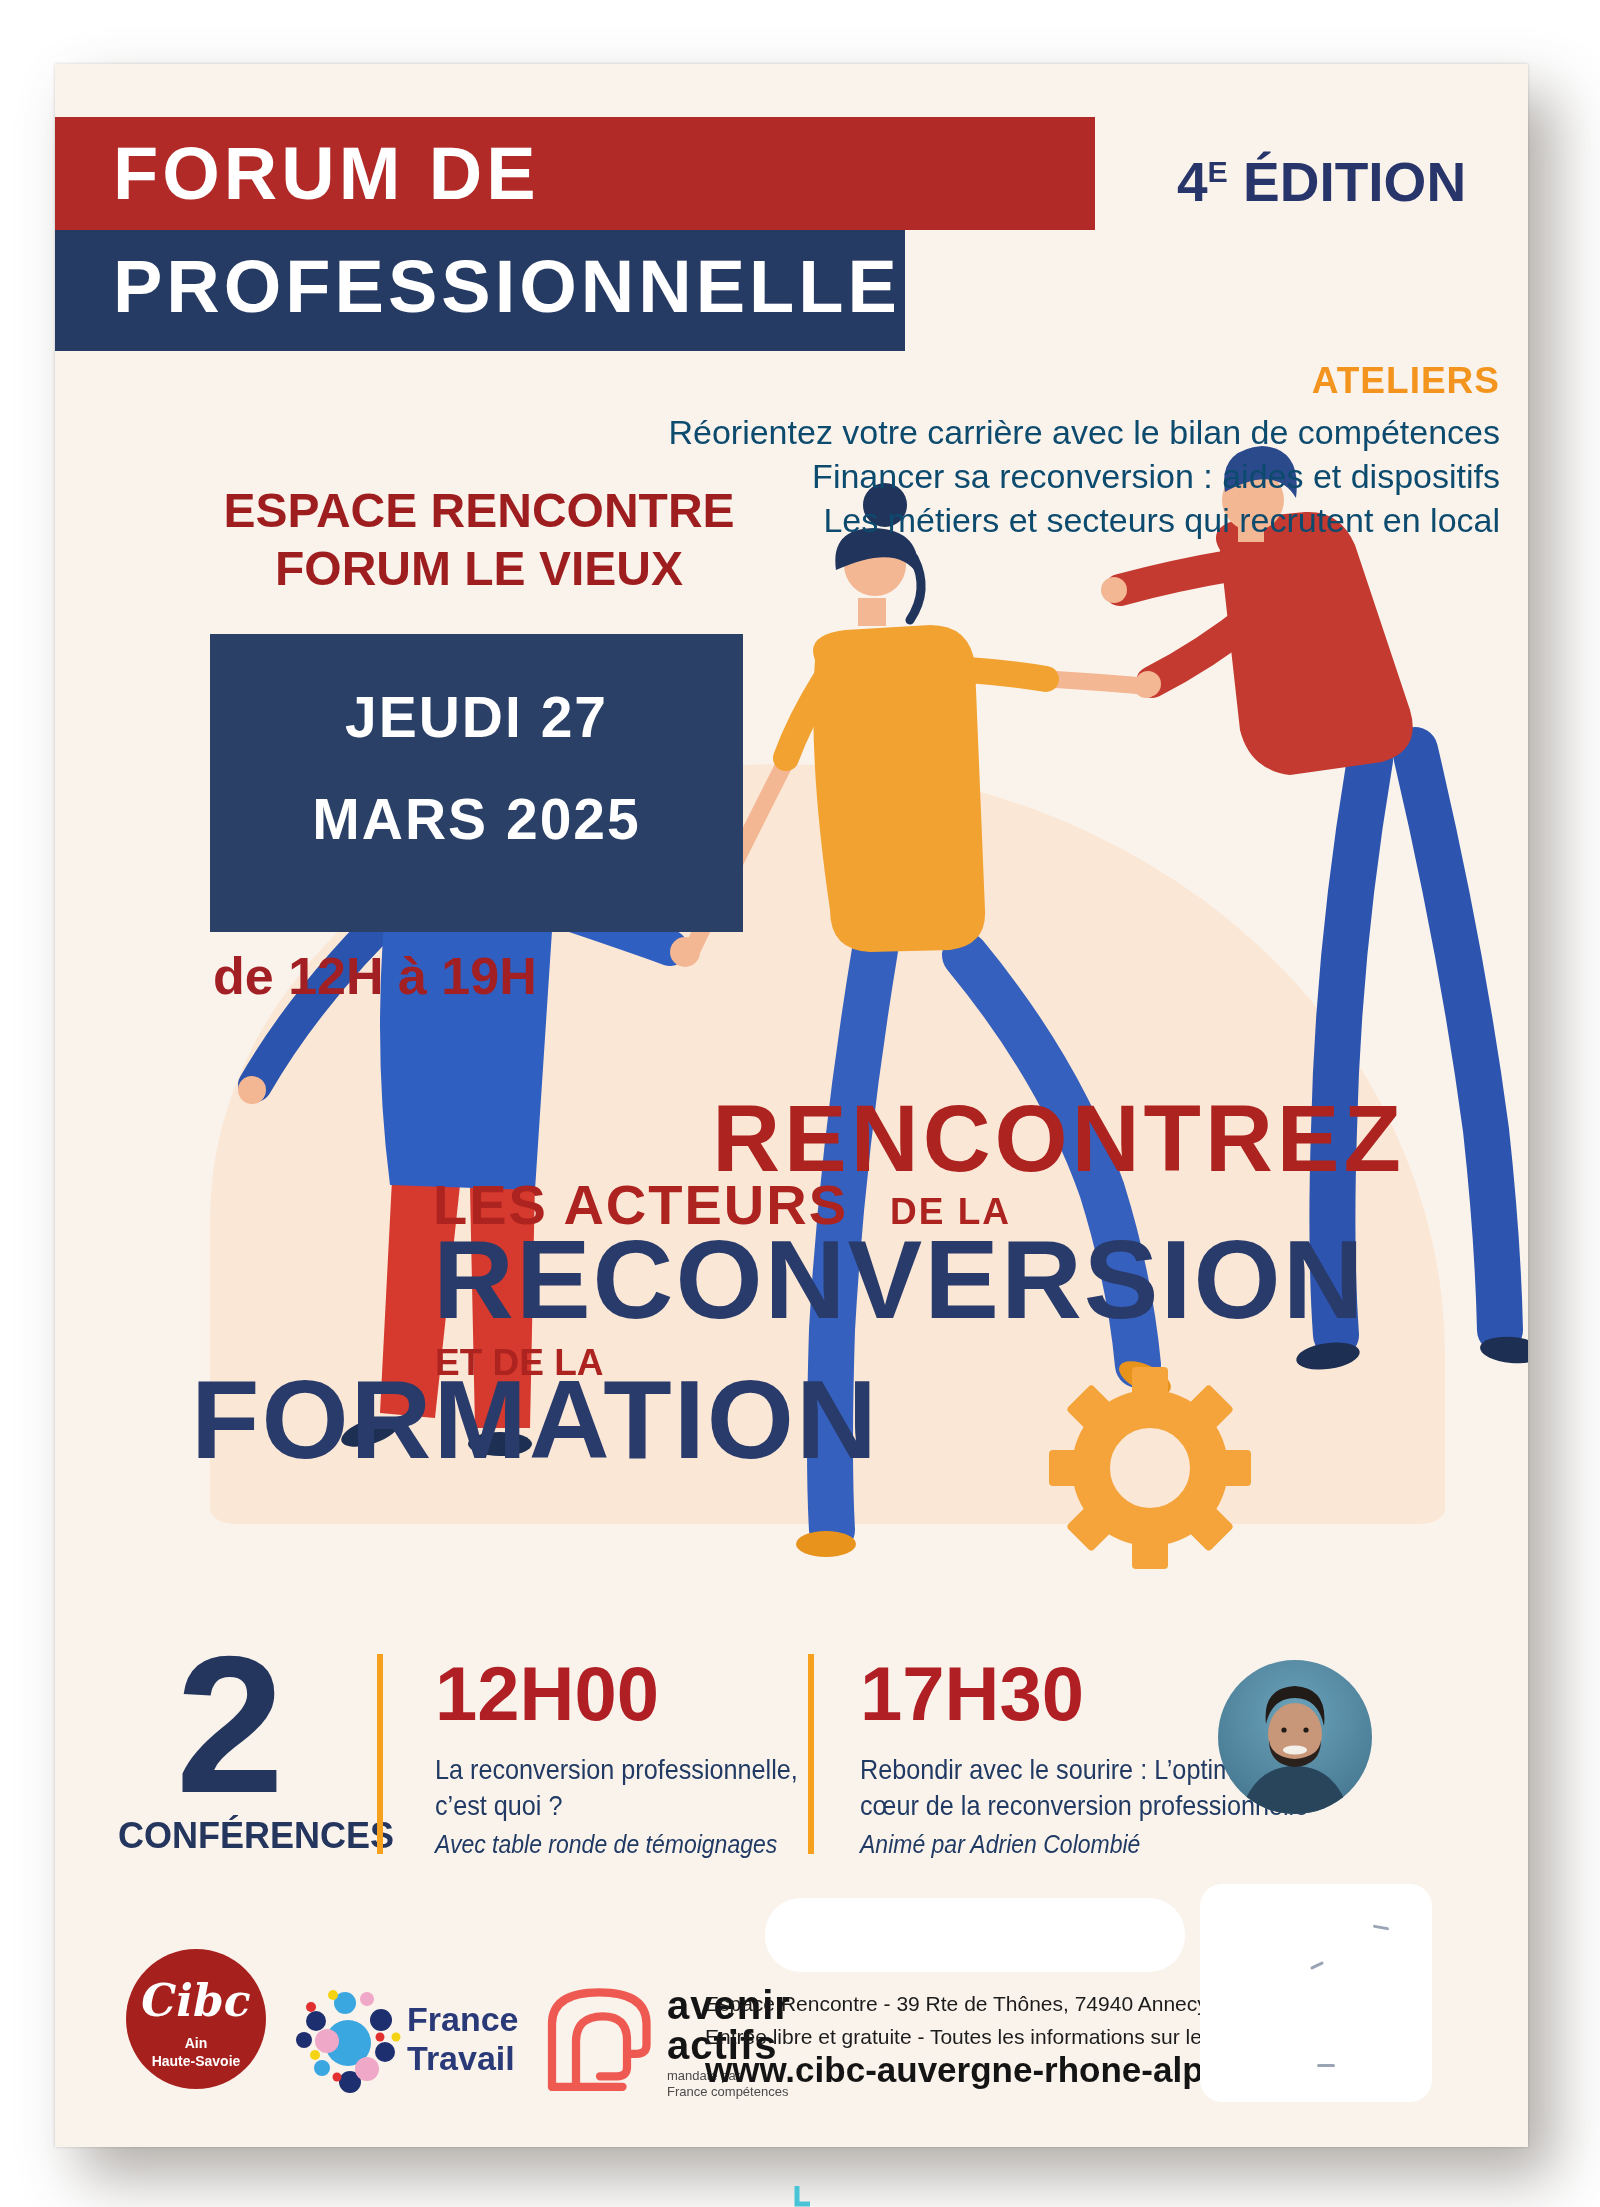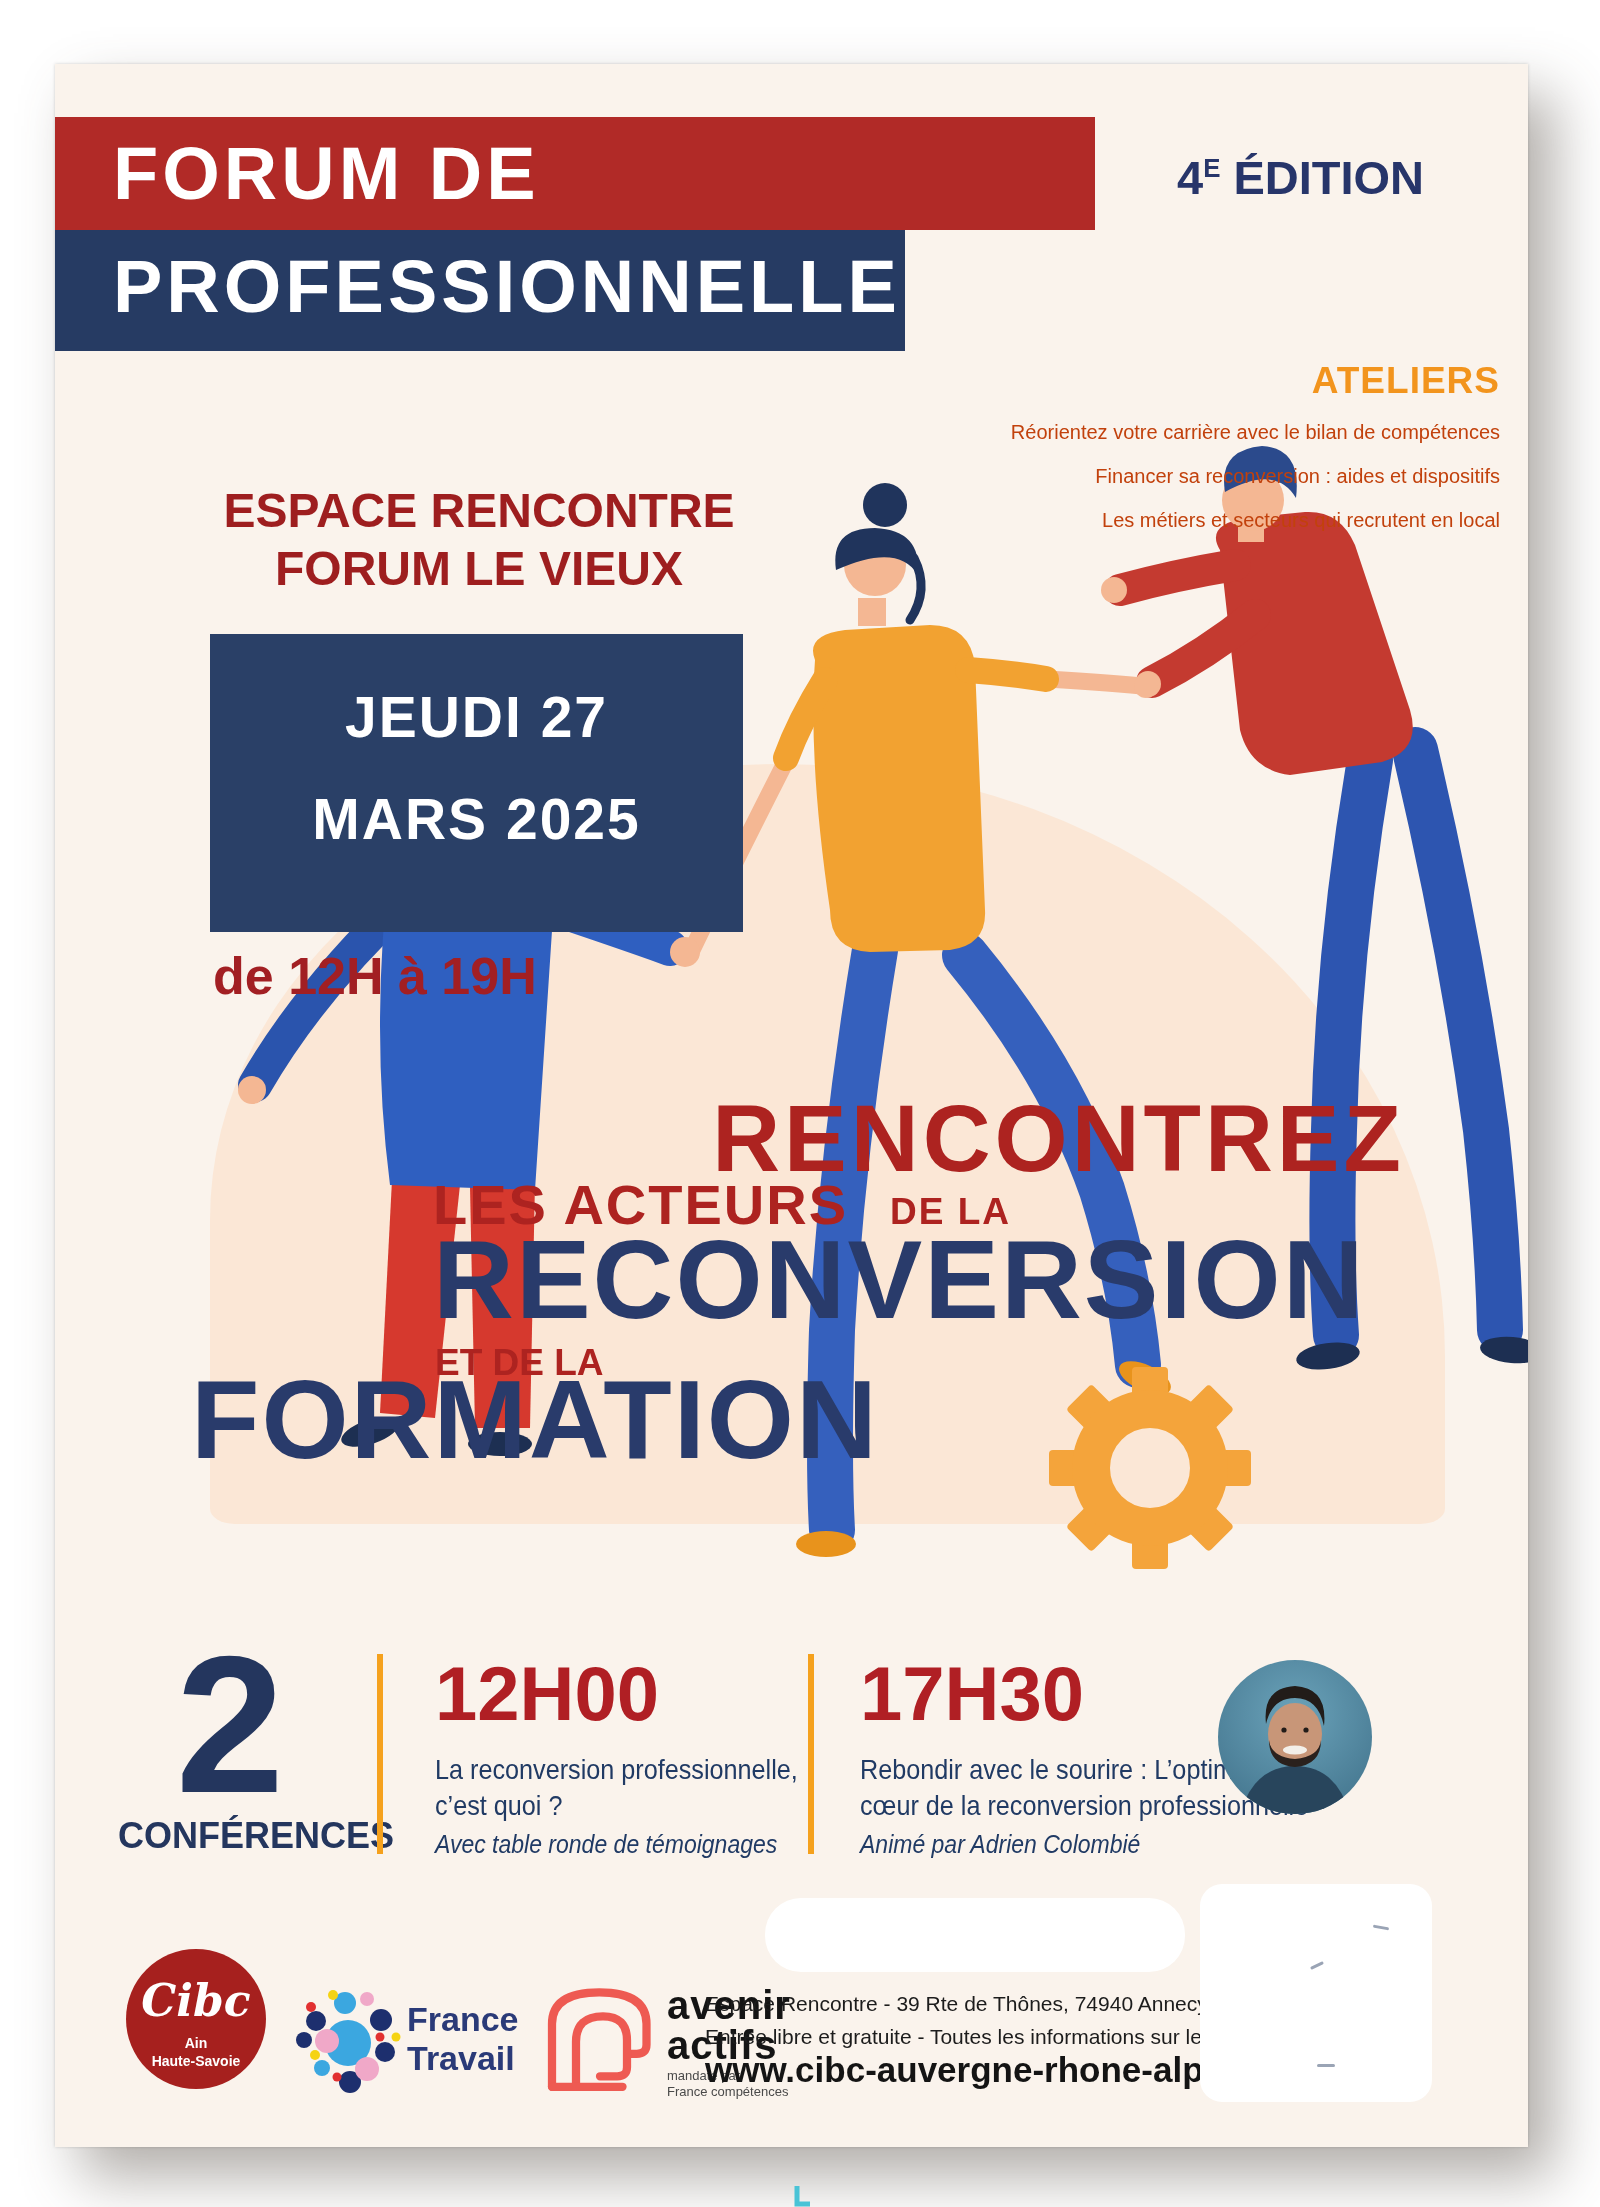--- a/index.html
+++ b/index.html
@@ -6,26 +6,26 @@
   .canvas{position:relative;width:1600px;height:2207px;background:#ffffff;overflow:hidden;
           font-family:"Liberation Sans",sans-serif;}
   .poster{position:absolute;left:55px;top:64px;width:1473px;height:2083px;background:#faf3ec;
           box-shadow:0 0 3px rgba(0,0,0,.18), 26px 30px 55px rgba(85,75,66,.45);overflow:hidden;}
   .t{position:absolute;line-height:1;white-space:nowrap;}
   
   .bar-red{position:absolute;left:0;top:53px;width:1040px;height:113px;background:#b12a27;z-index:6;}
   .bar-navy{position:absolute;left:0;top:166px;width:850px;height:121px;background:#263b63;z-index:6;}
   .bar-text{position:absolute;left:58px;top:0;height:113px;line-height:113px;color:#ffffff;
             font-weight:bold;font-size:74px;letter-spacing:4px;}
-  .edition{position:absolute;left:1122px;top:86px;color:#27356a;font-weight:bold;font-size:47px;z-index:6;}
+  .edition{position:absolute;left:1122px;top:86px;color:#27356a;font-weight:bold;font-size:55px;z-index:6;}
   .edition sup{font-size:.55em;vertical-align:super;}
   
   .ateliers{position:absolute;left:600px;top:296px;width:845px;text-align:right;z-index:6;}
   .ateliers .title{color:#f2941d;font-weight:bold;font-size:37px;letter-spacing:1px;margin-bottom:8px;}
-  .ateliers .item{color:#c2410c;font-size:20px;line-height:44px;}
+  .ateliers .item{color:#0c4a6e;font-size:34px;line-height:44px;}
   
   .venue{left:150px;top:418px;width:548px;text-align:center;color:#9e1e1f;font-weight:bold;
          font-size:48px;line-height:58px;z-index:6;}
   .datebox{position:absolute;left:155px;top:570px;width:533px;height:298px;background:#2a4067;z-index:5;}
   .datebox .dt{width:100%;text-align:center;color:#ffffff;font-weight:bold;font-size:57px;
                line-height:102px;letter-spacing:2px;padding-top:32px;}
   .hours{left:158px;top:886px;color:#a21f23;font-weight:bold;font-size:52px;z-index:6;}
   
   .blob{position:absolute;left:155px;top:700px;width:1235px;height:760px;background:#fbe7d6;
         border-radius:46% 54% 2% 2% / 60% 78% 2% 2%;z-index:1;}

